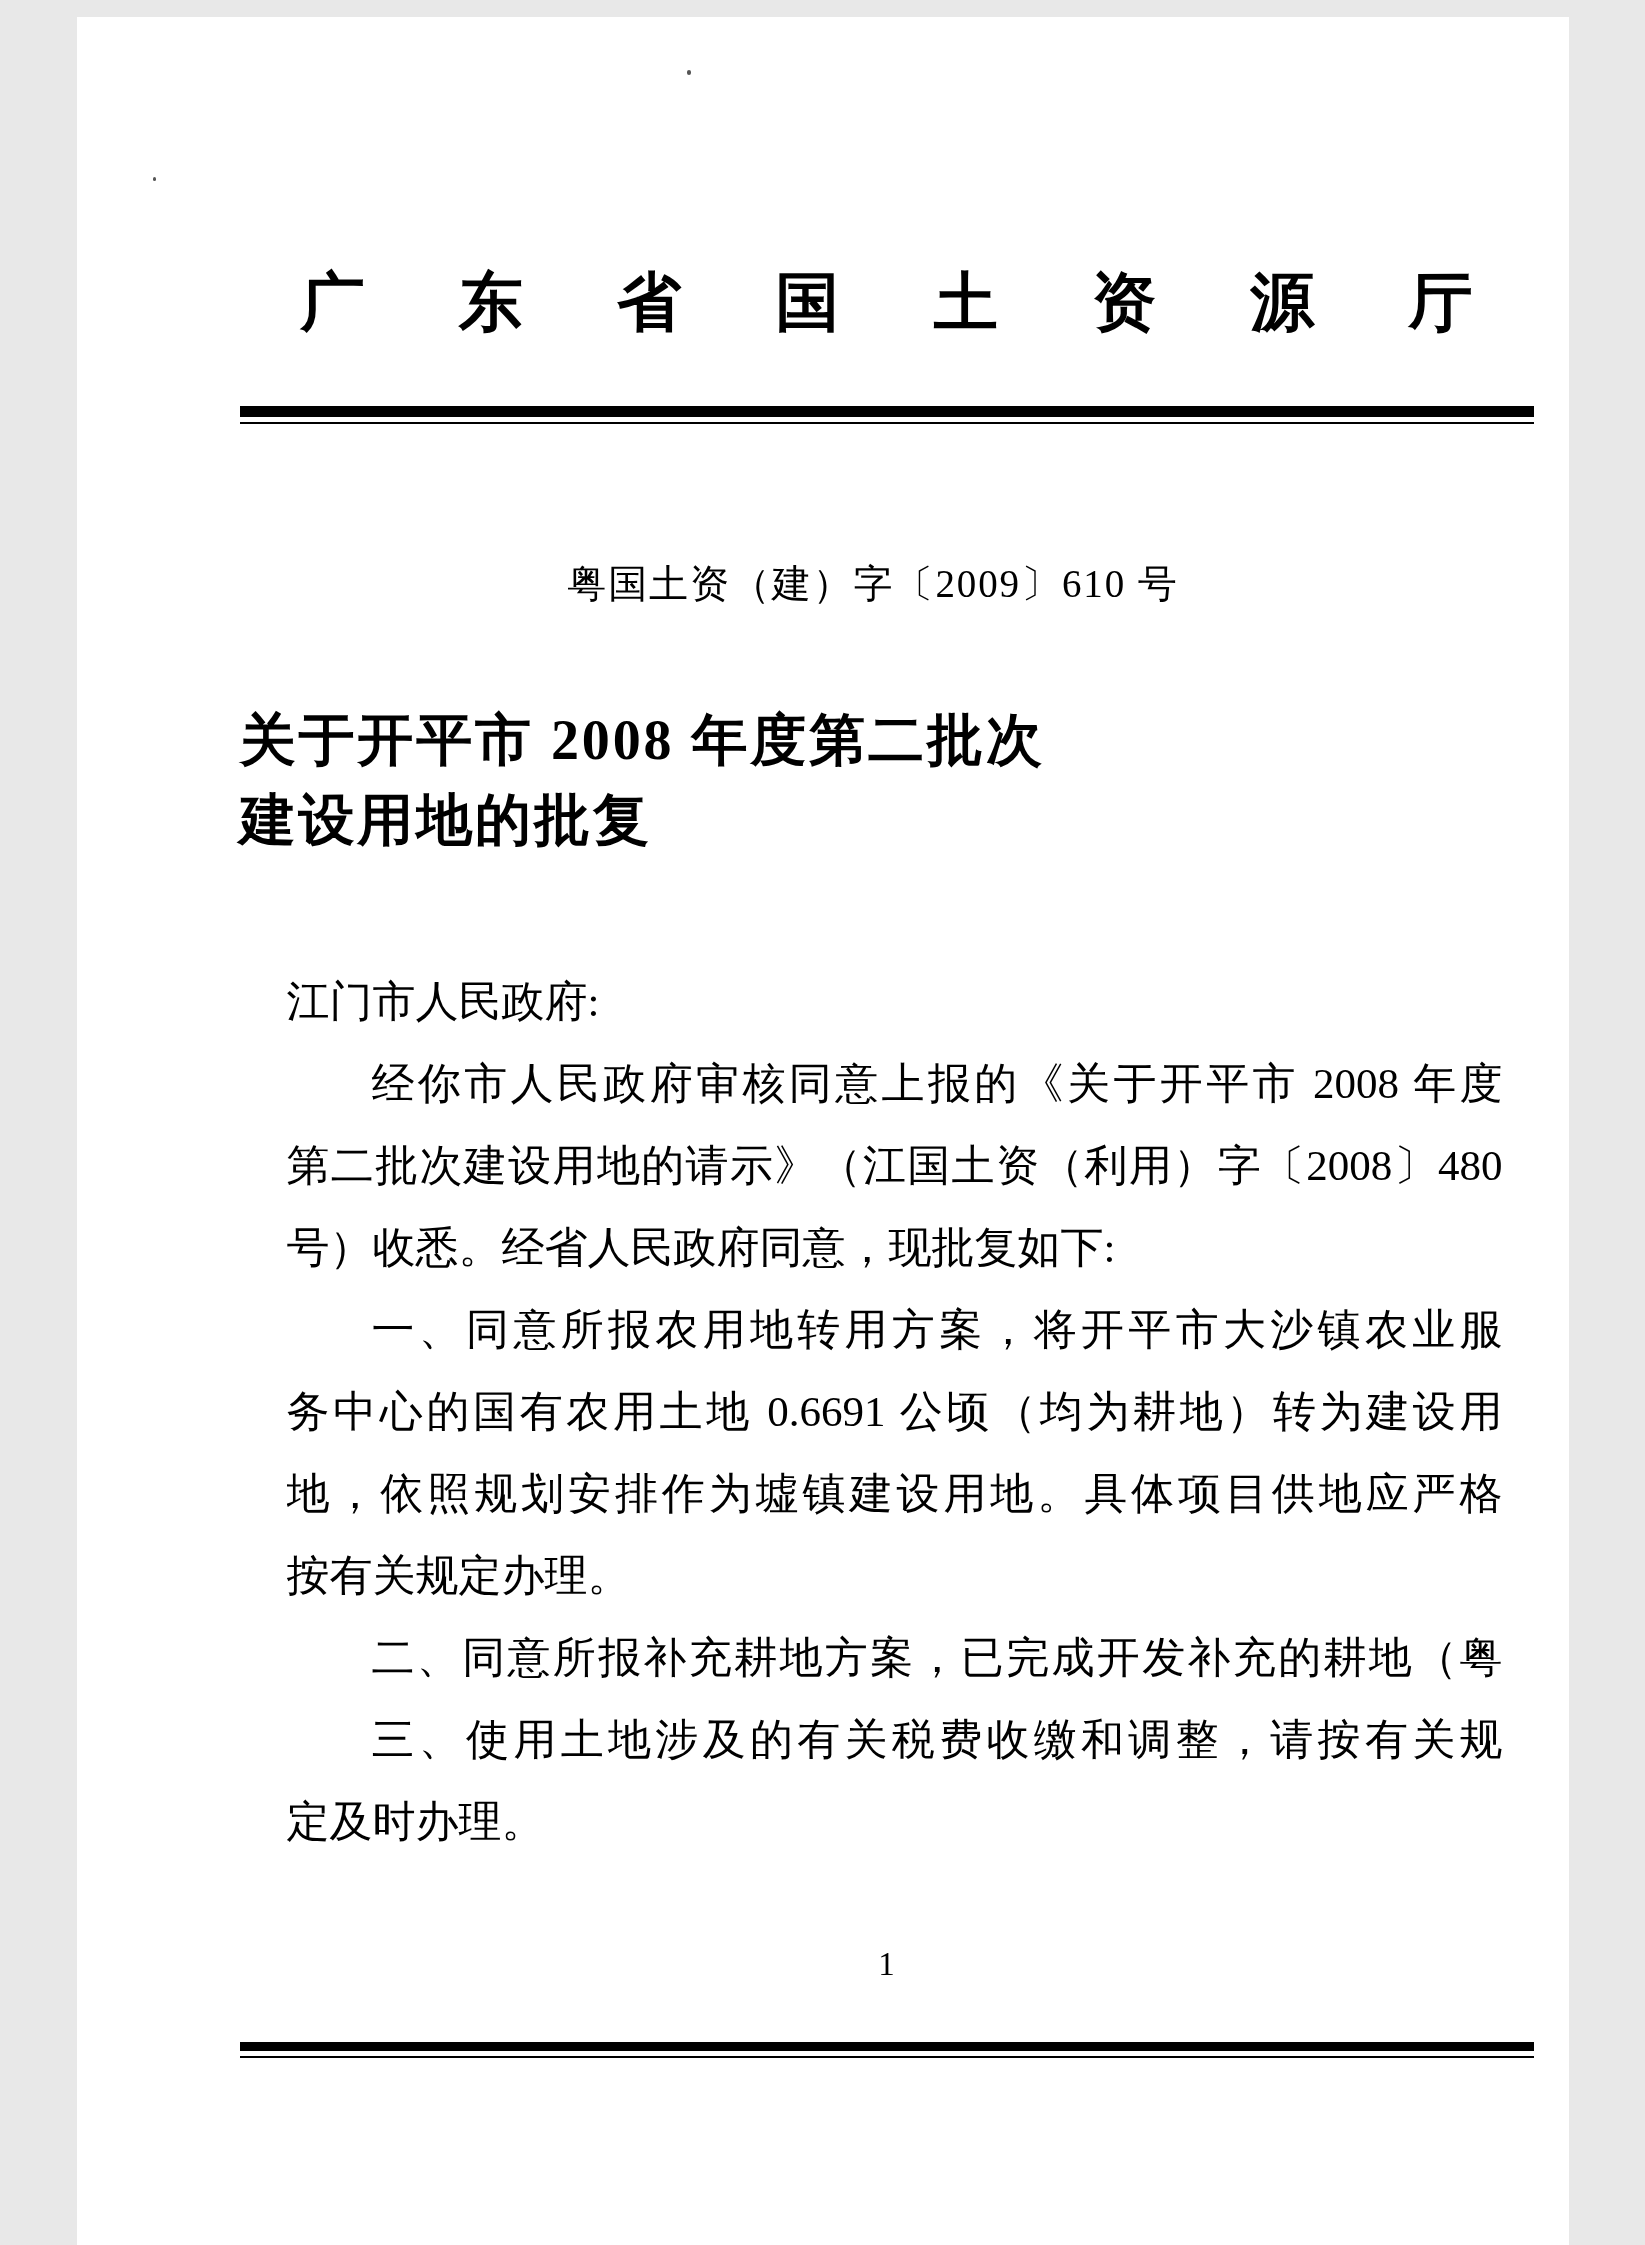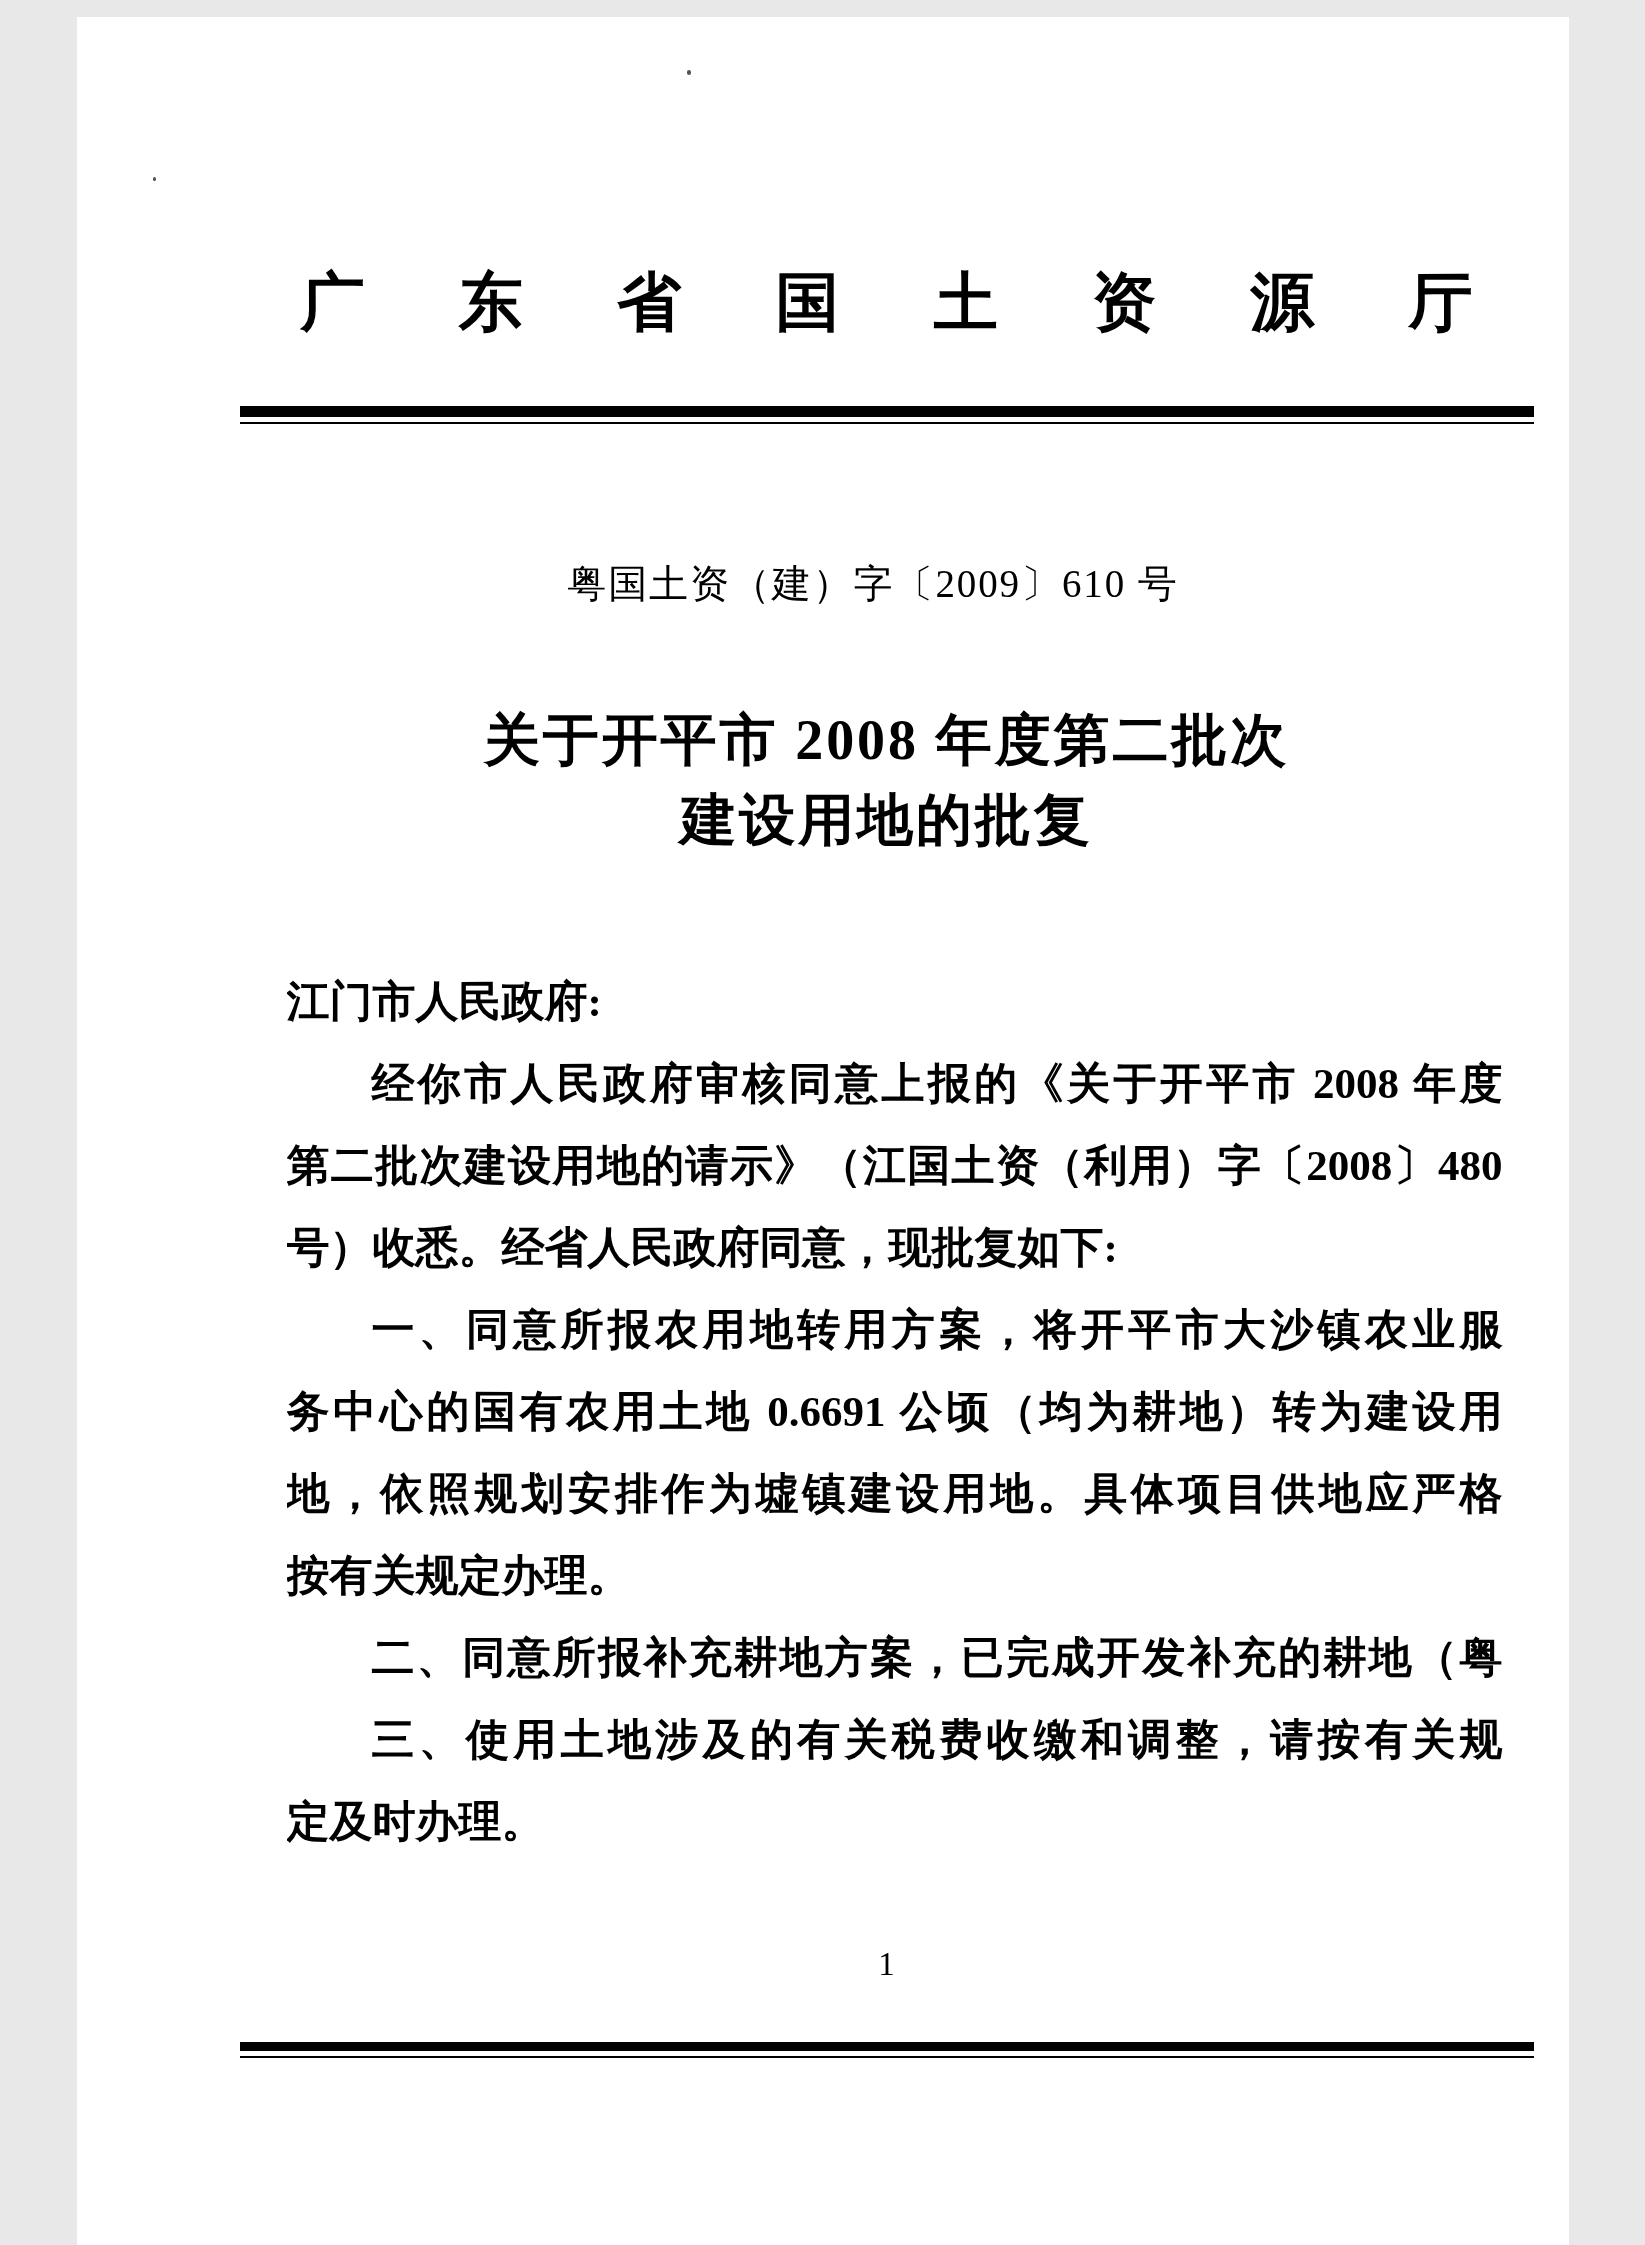--- a/index.html
+++ b/index.html
@@ -43,35 +43,34 @@
     padding-right: 27px;
     text-align: center;
     font-size: 39px;
     line-height: 47px;
     letter-spacing: 1.9px;
   }
 
   
   .title {
     margin-top: 93px;
-    text-align: center;
+    text-align: left;
     font-weight: bold;
     font-size: 56px;
     line-height: 80px;
     letter-spacing: 2.9px;
   }
 
   
   .body-text {
     margin-top: 101px;
     padding-left: 47px;
     padding-right: 31px;
     font-size: 43px;
     line-height: 82px;
-    font-weight: bold;
   }
   .line { height: 82px; overflow: hidden; }
   .jall { text-align: justify; text-align-last: justify; }
   .left { text-align: left; }
   .indent { padding-left: 85px; }
 
   
   .page-number {
     margin-top: 82px;
     text-align: center;

